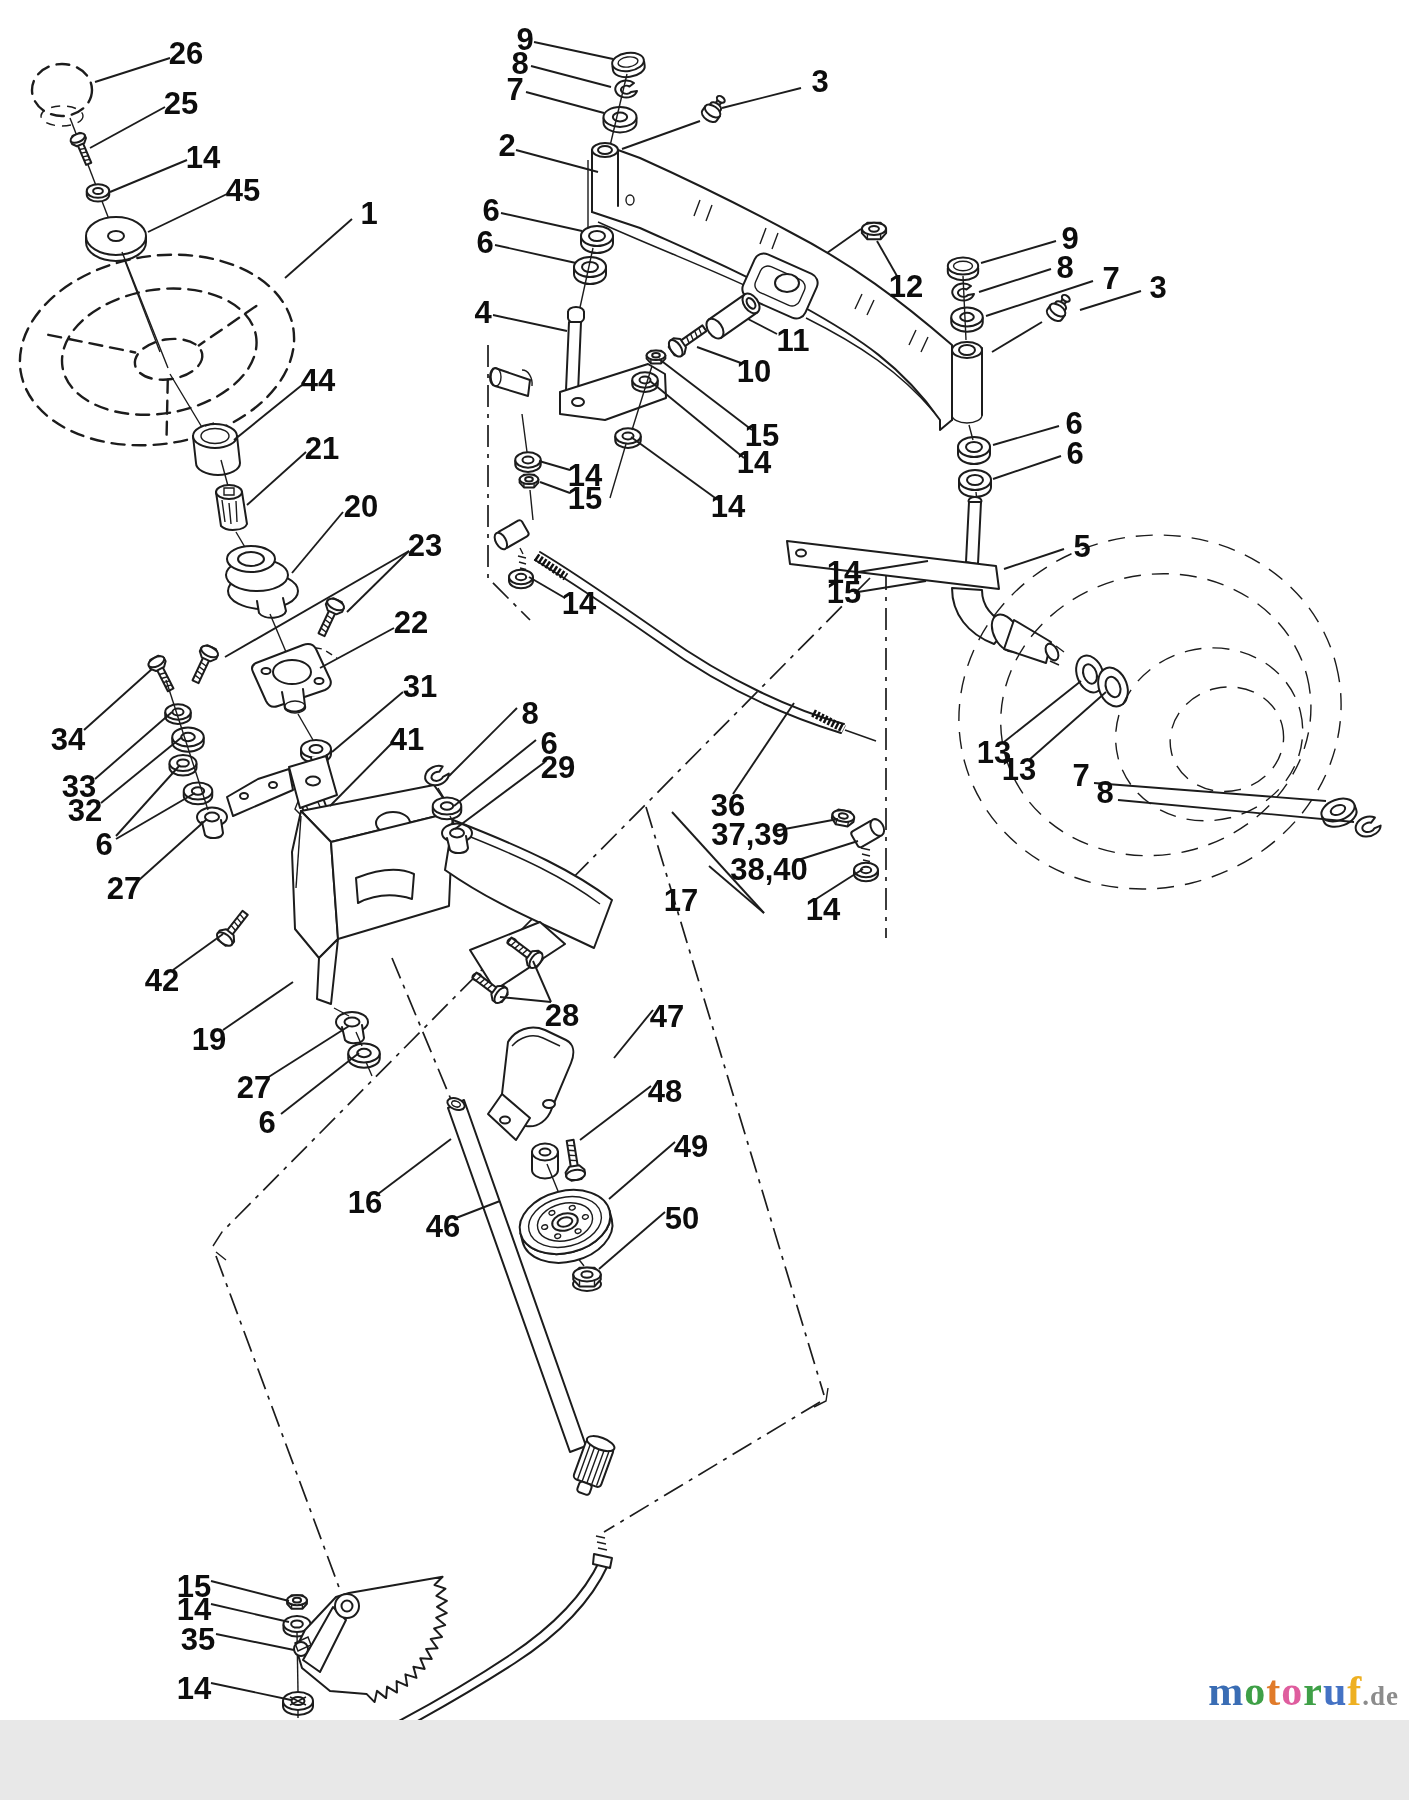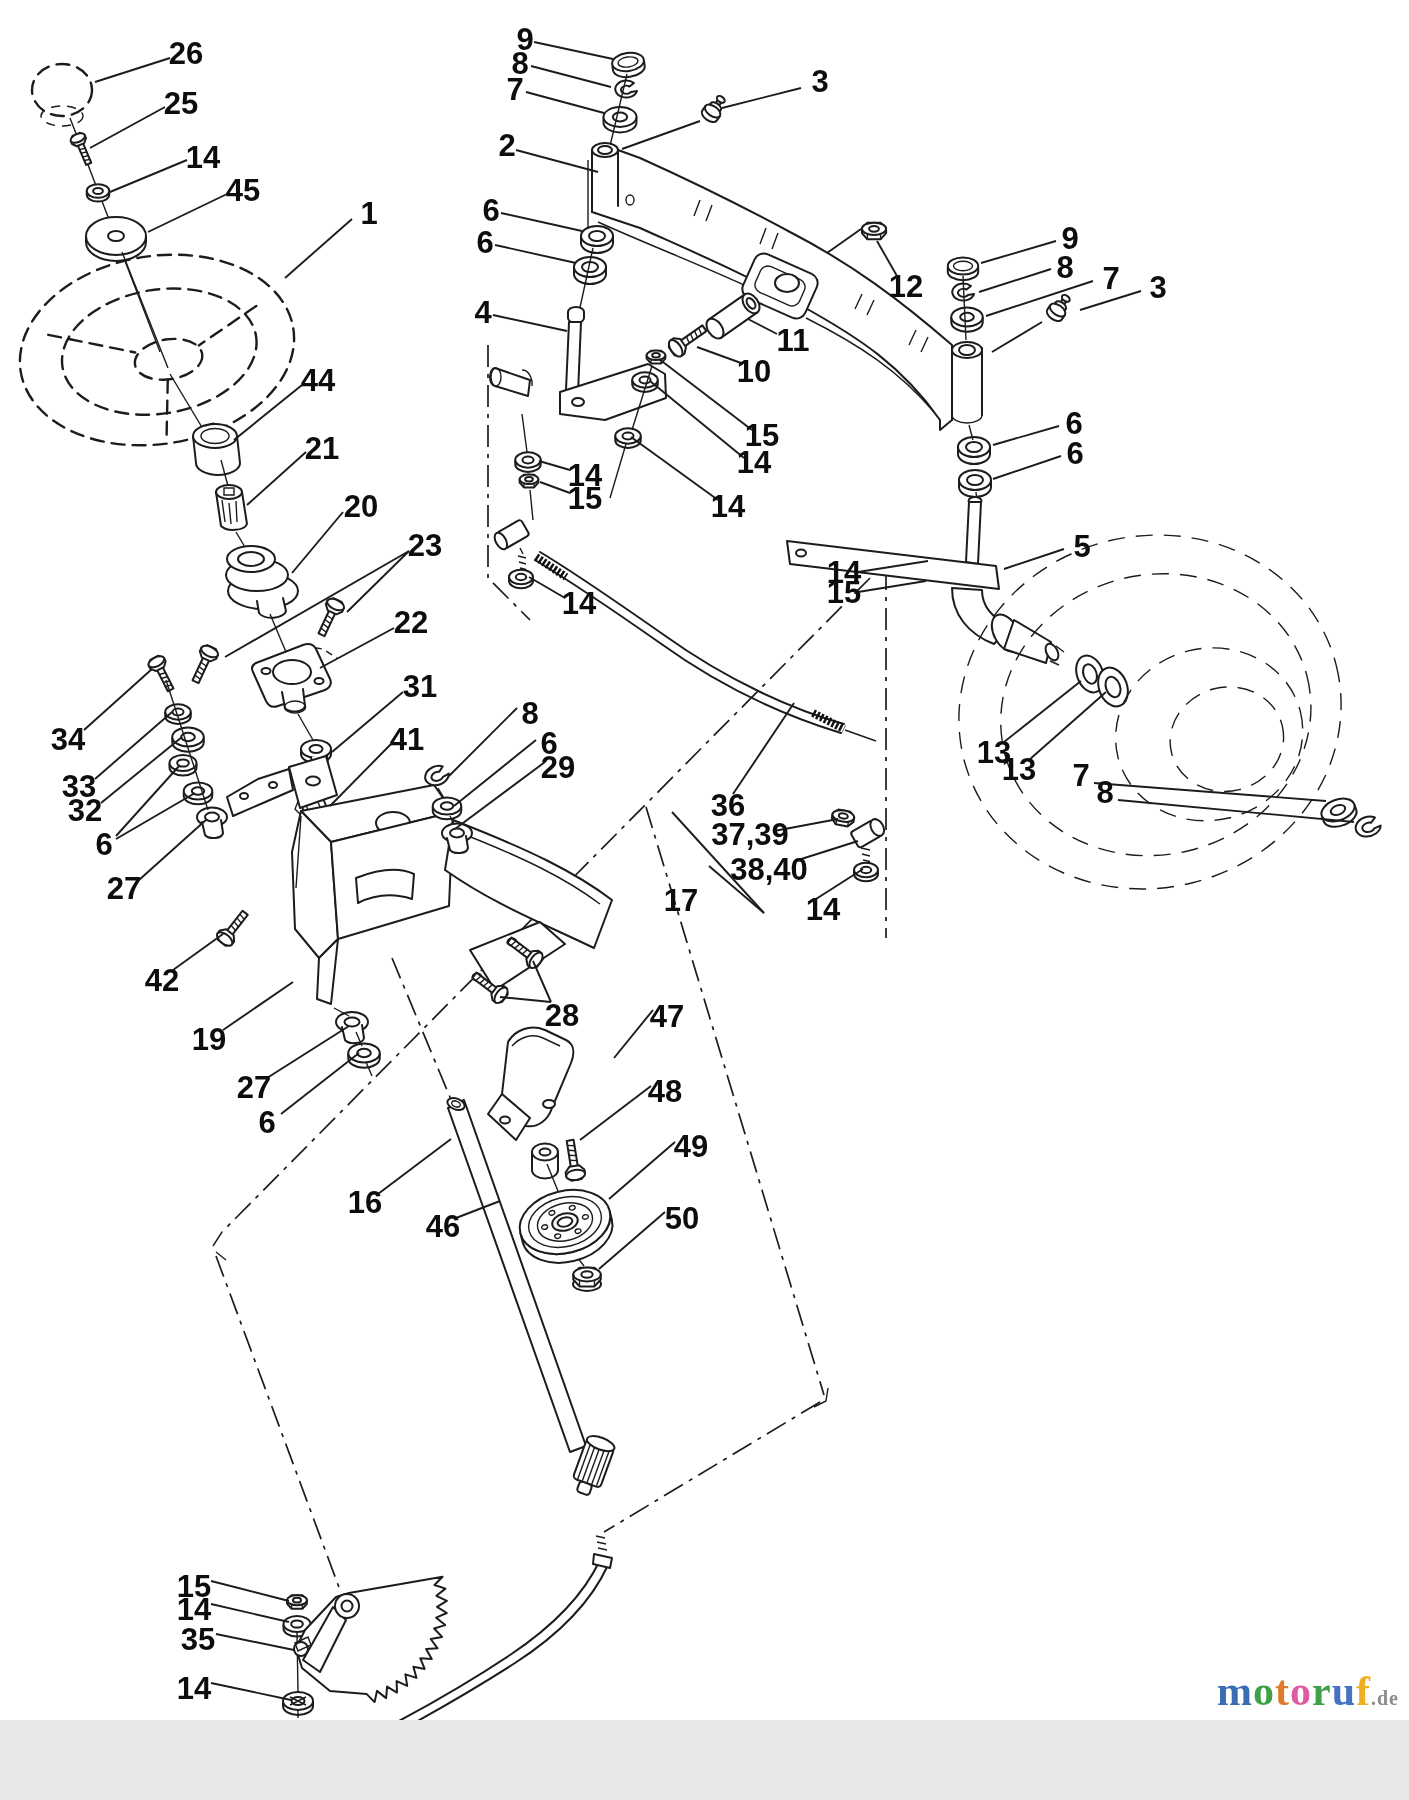--- a/index.html
+++ b/index.html
@@ -9,21 +9,21 @@
   .ln{stroke:#1c1c1c;stroke-width:2;fill:none;stroke-linecap:round;stroke-linejoin:round;}
   .lnthin{stroke:#1c1c1c;stroke-width:1.4;fill:none;}
   .fw{fill:#ffffff;}
   .dash{stroke-dasharray:13 8;stroke-width:2.4;}
   .dashdot{stroke:#1c1c1c;stroke-width:1.7;fill:none;stroke-dasharray:22 7 4 7;}
   .leader{stroke:#1c1c1c;stroke-width:1.9;fill:none;}
   .callout{font-family:"Liberation Sans",sans-serif;font-weight:bold;font-size:31px;fill:#0d0d0d;}
   .threadend{stroke:#111;stroke-width:8;stroke-dasharray:2.5 1.8;fill:none;}
   .wm{position:absolute;right:10px;bottom:8px;font-family:"Liberation Serif",serif;font-weight:bold;
       font-size:42px;letter-spacing:1px;line-height:1;user-select:none;}
-  .wm .suf{font-size:20px;font-weight:bold;}
+  .wm .suf{font-size:27px;font-weight:bold;}
 </style>
 </head>
 <body>
 
 <div class="stage">
 <svg width="1409" height="1800" viewBox="0 0 1409 1800">
   <defs>
     <g id="washer">
       <path class="ln fw" d="M-15,1 v4 a15,9 0 0 0 30,0 v-4"></path>
       <ellipse class="ln fw" rx="15" ry="9"></ellipse>

